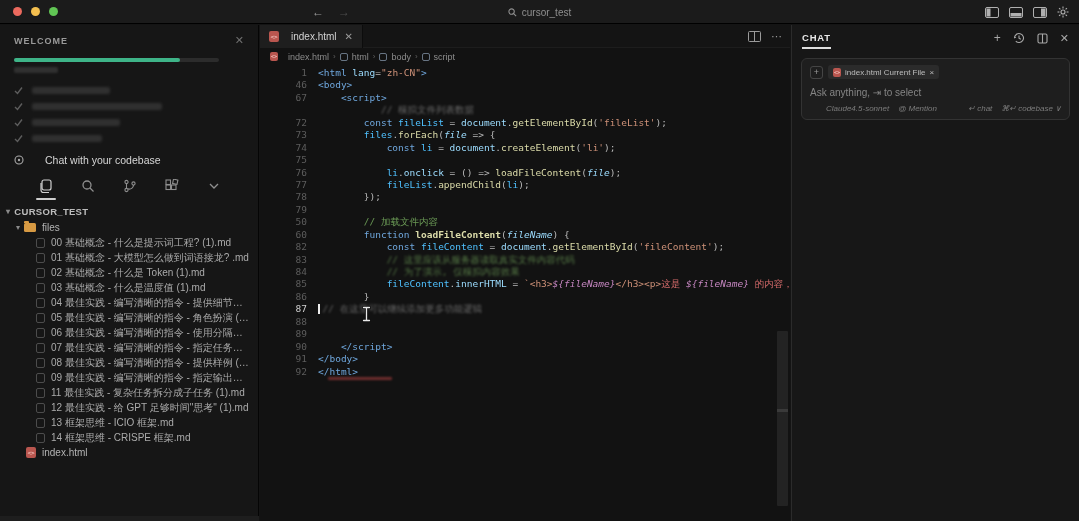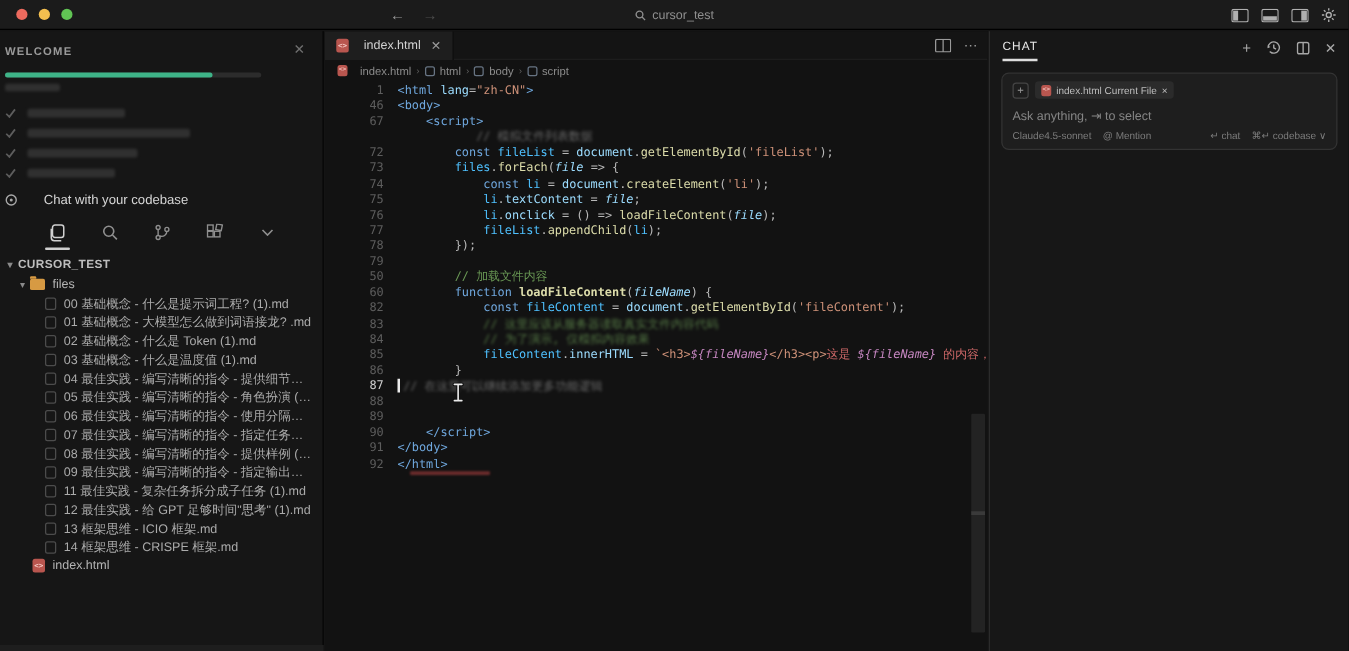--- a/index.html
+++ b/index.html
@@ -16,21 +16,21 @@
   .navbtn{color:#9a9a9a;font-size:12px;line-height:1;}
   .navbtn.dim{color:#4d4d4d;}
   .tb-center{position:absolute;left:0;right:0;top:0;height:24px;display:flex;align-items:center;
              justify-content:center;gap:5px;color:#8f8f8f;font-size:10px;pointer-events:none;}
   .tb-right{position:absolute;right:10px;top:0;height:24px;display:flex;align-items:center;gap:10px;}
   .tb-right svg{display:block;}
 
   
   .sidebar{position:absolute;left:0;top:25px;width:259px;bottom:0;background:#161616;
            border-right:1px solid #050505;}
-  .welcome{padding:10px 14px 0 4px;text-align:center;}
+  .welcome{padding:10px 14px 0 14px;text-align:center;}
   .welcome-head{display:flex;align-items:center;justify-content:space-between;}
   .welcome-title{font-size:9px;letter-spacing:1px;color:#9a9a9a;font-weight:bold;}
   .welcome-close{color:#6f6f6f;font-size:11px;line-height:1;}
   .progress-track{margin-top:12px;width:205px;height:4px;border-radius:2px;background:#2c2c2c;}
   .progress-fill{height:4px;border-radius:2px;}
   .blur-sub{margin-top:5px;width:44px;height:6px;border-radius:2px;background:#3c3c3c;
             filter:blur(1.2px);opacity:.7;}
   .check-list{margin-top:10px;}
   .check-row{display:flex;align-items:center;gap:9px;height:15px;margin-bottom:1px;}
   .check-row svg{flex:0 0 auto;}
@@ -102,34 +102,34 @@
   .vscroll-mark{position:absolute;left:0;top:78px;width:11px;height:3px;background:#3a3a3a;}
   .err-mark{position:absolute;left:68px;top:352px;width:64px;height:2.5px;background:#8d3636;
             filter:blur(1px);opacity:.75;border-radius:1px;}
 
   
   .ibeam{position:absolute;left:361px;top:306px;pointer-events:none;}
 
   
   .chat{position:absolute;left:791px;top:25px;right:0;bottom:0;background:#171717;border-left:1px solid #2b2b2b;}
   .chat-head{position:relative;height:24px;display:flex;align-items:center;padding:0 10px;}
-  .chat-title{font-size:9.5px;font-weight:normal;letter-spacing:.8px;color:#e8e8e8;
+  .chat-title{font-size:9.5px;font-weight:bold;letter-spacing:.8px;color:#e8e8e8;
               border-bottom:2px solid #dedede;padding-bottom:4px;margin-top:6px;}
   .chat-actions{position:absolute;right:10px;top:6px;display:flex;gap:12px;align-items:center;color:#a8a8a8;}
   .chat-card{position:absolute;left:9px;right:9px;top:33px;height:62px;background:#1e1e1e;
              border:1px solid #333;border-radius:6px;padding:6px 8px;}
   .ctx-row{display:flex;align-items:center;gap:5px;}
   .ctx-add{width:13px;height:13px;border:1px solid #454545;border-radius:3px;color:#9a9a9a;
            font-size:9px;line-height:11px;text-align:center;}
   .ctx-pill{display:flex;align-items:center;gap:4px;background:#2b2b2b;border-radius:3px;
             height:14px;padding:0 5px;font-size:8px;color:#bdbdbd;filter:blur(.6px);}
   .ctx-pill .html-ico{width:8px;height:9px;line-height:9px;font-size:5px;margin-right:0;}
   .chat-placeholder{margin-top:8px;font-size:10px;color:#858585;}
-  .chat-foot{position:absolute;left:8px;right:8px;bottom:6px;display:flex;align-items:center;
-             justify-content:space-between;font-size:8px;color:#7c7c7c;filter:blur(.5px);}
+  .chat-foot{position:absolute;left:24px;right:8px;bottom:6px;display:flex;align-items:center;
+             justify-content:space-between;font-size:8px;color:#7c7c7c;filter:blur(.5px);font-style:italic;}
   .foot-group{display:flex;gap:9px;align-items:center;}
 </style>
 </head>
 <body>
 
 <div class="app">
 
   <div class="titlebar">
     <div class="traffic">
       <span class="light" style="background:#ec6a5e"></span>
@@ -386,21 +386,20 @@
         <div class="crow">
           <span class="ln">73</span>
           <span class="ctext"><span class="tk tk-plain">        </span><span class="tk tk-var">files</span><span class="tk tk-op">.</span><span class="tk tk-call">forEach</span><span class="tk tk-punct">(</span><span class="tk tk-param">file</span><span class="tk tk-op"> =&gt; </span><span class="tk tk-punct">{</span></span>
         </div>
         <div class="crow">
           <span class="ln">74</span>
           <span class="ctext"><span class="tk tk-plain">            </span><span class="tk tk-kw">const</span><span class="tk tk-var"> li</span><span class="tk tk-op"> = </span><span class="tk tk-obj">document</span><span class="tk tk-op">.</span><span class="tk tk-call">createElement</span><span class="tk tk-punct">(</span><span class="tk tk-str">'li'</span><span class="tk tk-punct">);</span></span>
         </div>
         <div class="crow">
           <span class="ln">75</span>
-          <span class="ctext"><span class="tk tk-plain">            </span><span class="tk tk-var">li</span><span class="tk tk-op">.</span><span class="tk tk-prop">textContent</span><span class="tk tk-op"> = </span><span class="tk tk-param">file</span><span class="tk tk-punct">;</span></span>
         </div>
         <div class="crow">
           <span class="ln">76</span>
           <span class="ctext"><span class="tk tk-plain">            </span><span class="tk tk-var">li</span><span class="tk tk-op">.</span><span class="tk tk-prop">onclick</span><span class="tk tk-op"> = () =&gt; </span><span class="tk tk-call">loadFileContent</span><span class="tk tk-punct">(</span><span class="tk tk-param">file</span><span class="tk tk-punct">);</span></span>
         </div>
         <div class="crow">
           <span class="ln">77</span>
           <span class="ctext"><span class="tk tk-plain">            </span><span class="tk tk-var">fileList</span><span class="tk tk-op">.</span><span class="tk tk-call">appendChild</span><span class="tk tk-punct">(</span><span class="tk tk-var">li</span><span class="tk tk-punct">);</span></span>
         </div>
         <div class="crow">

